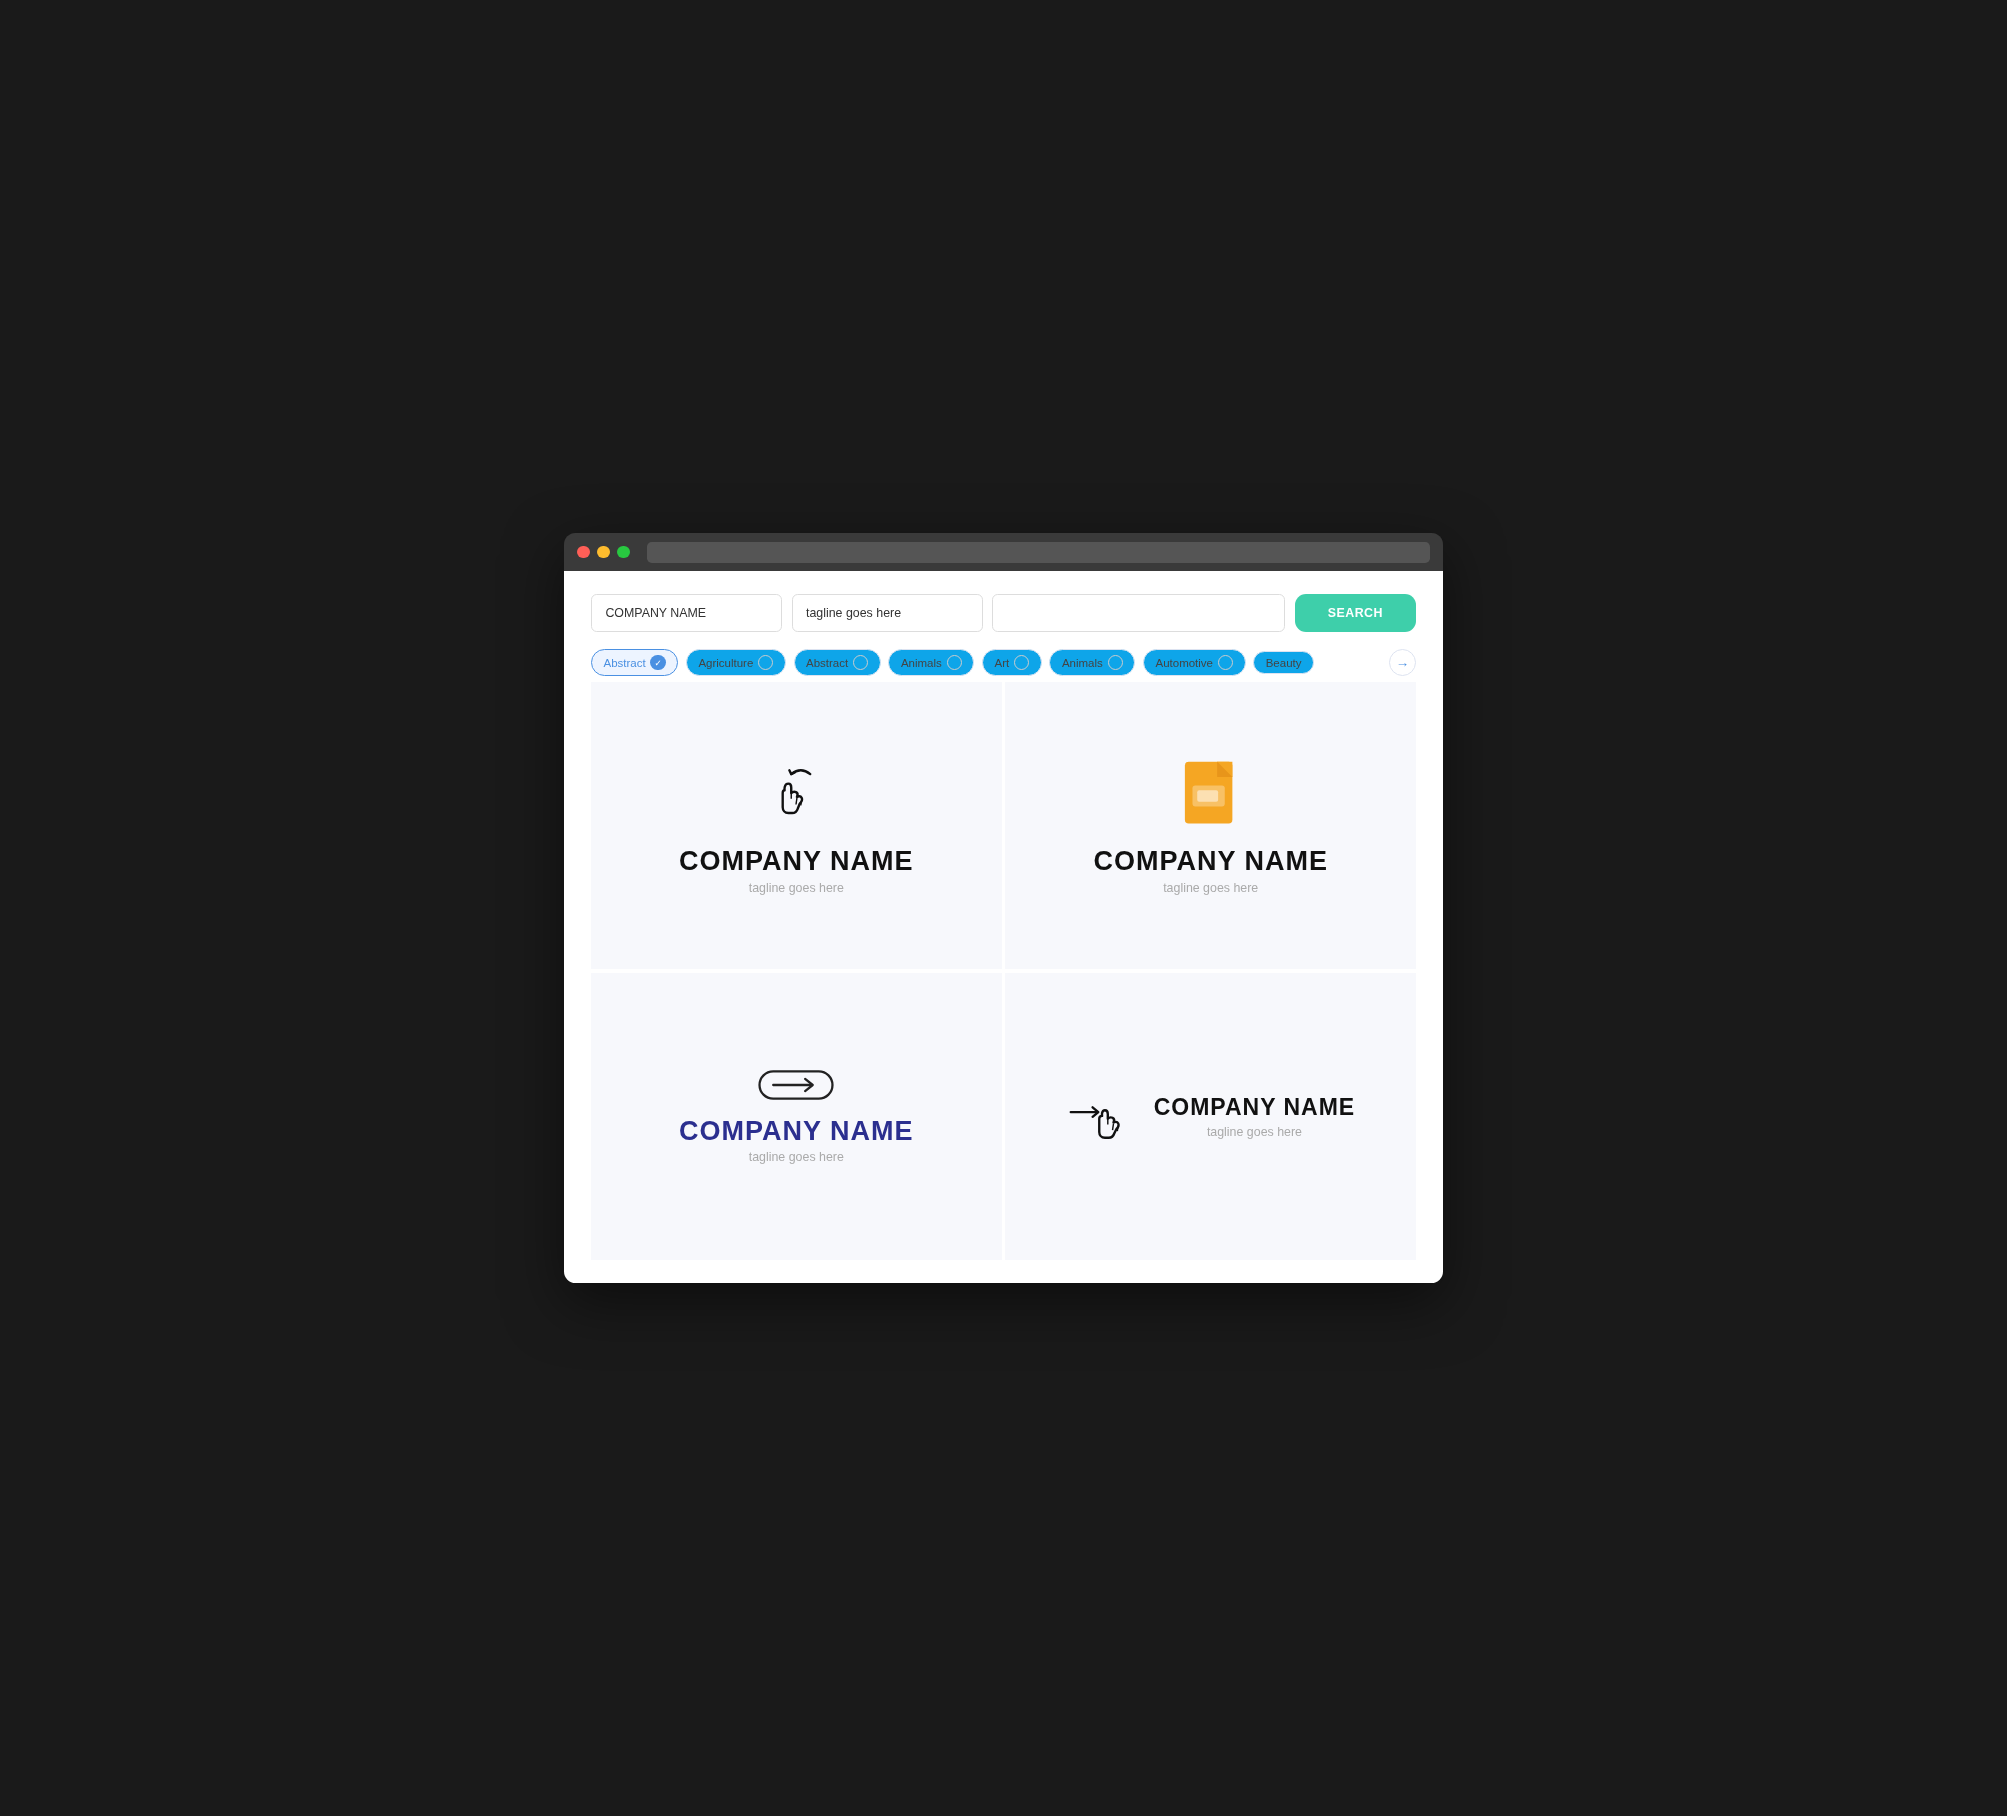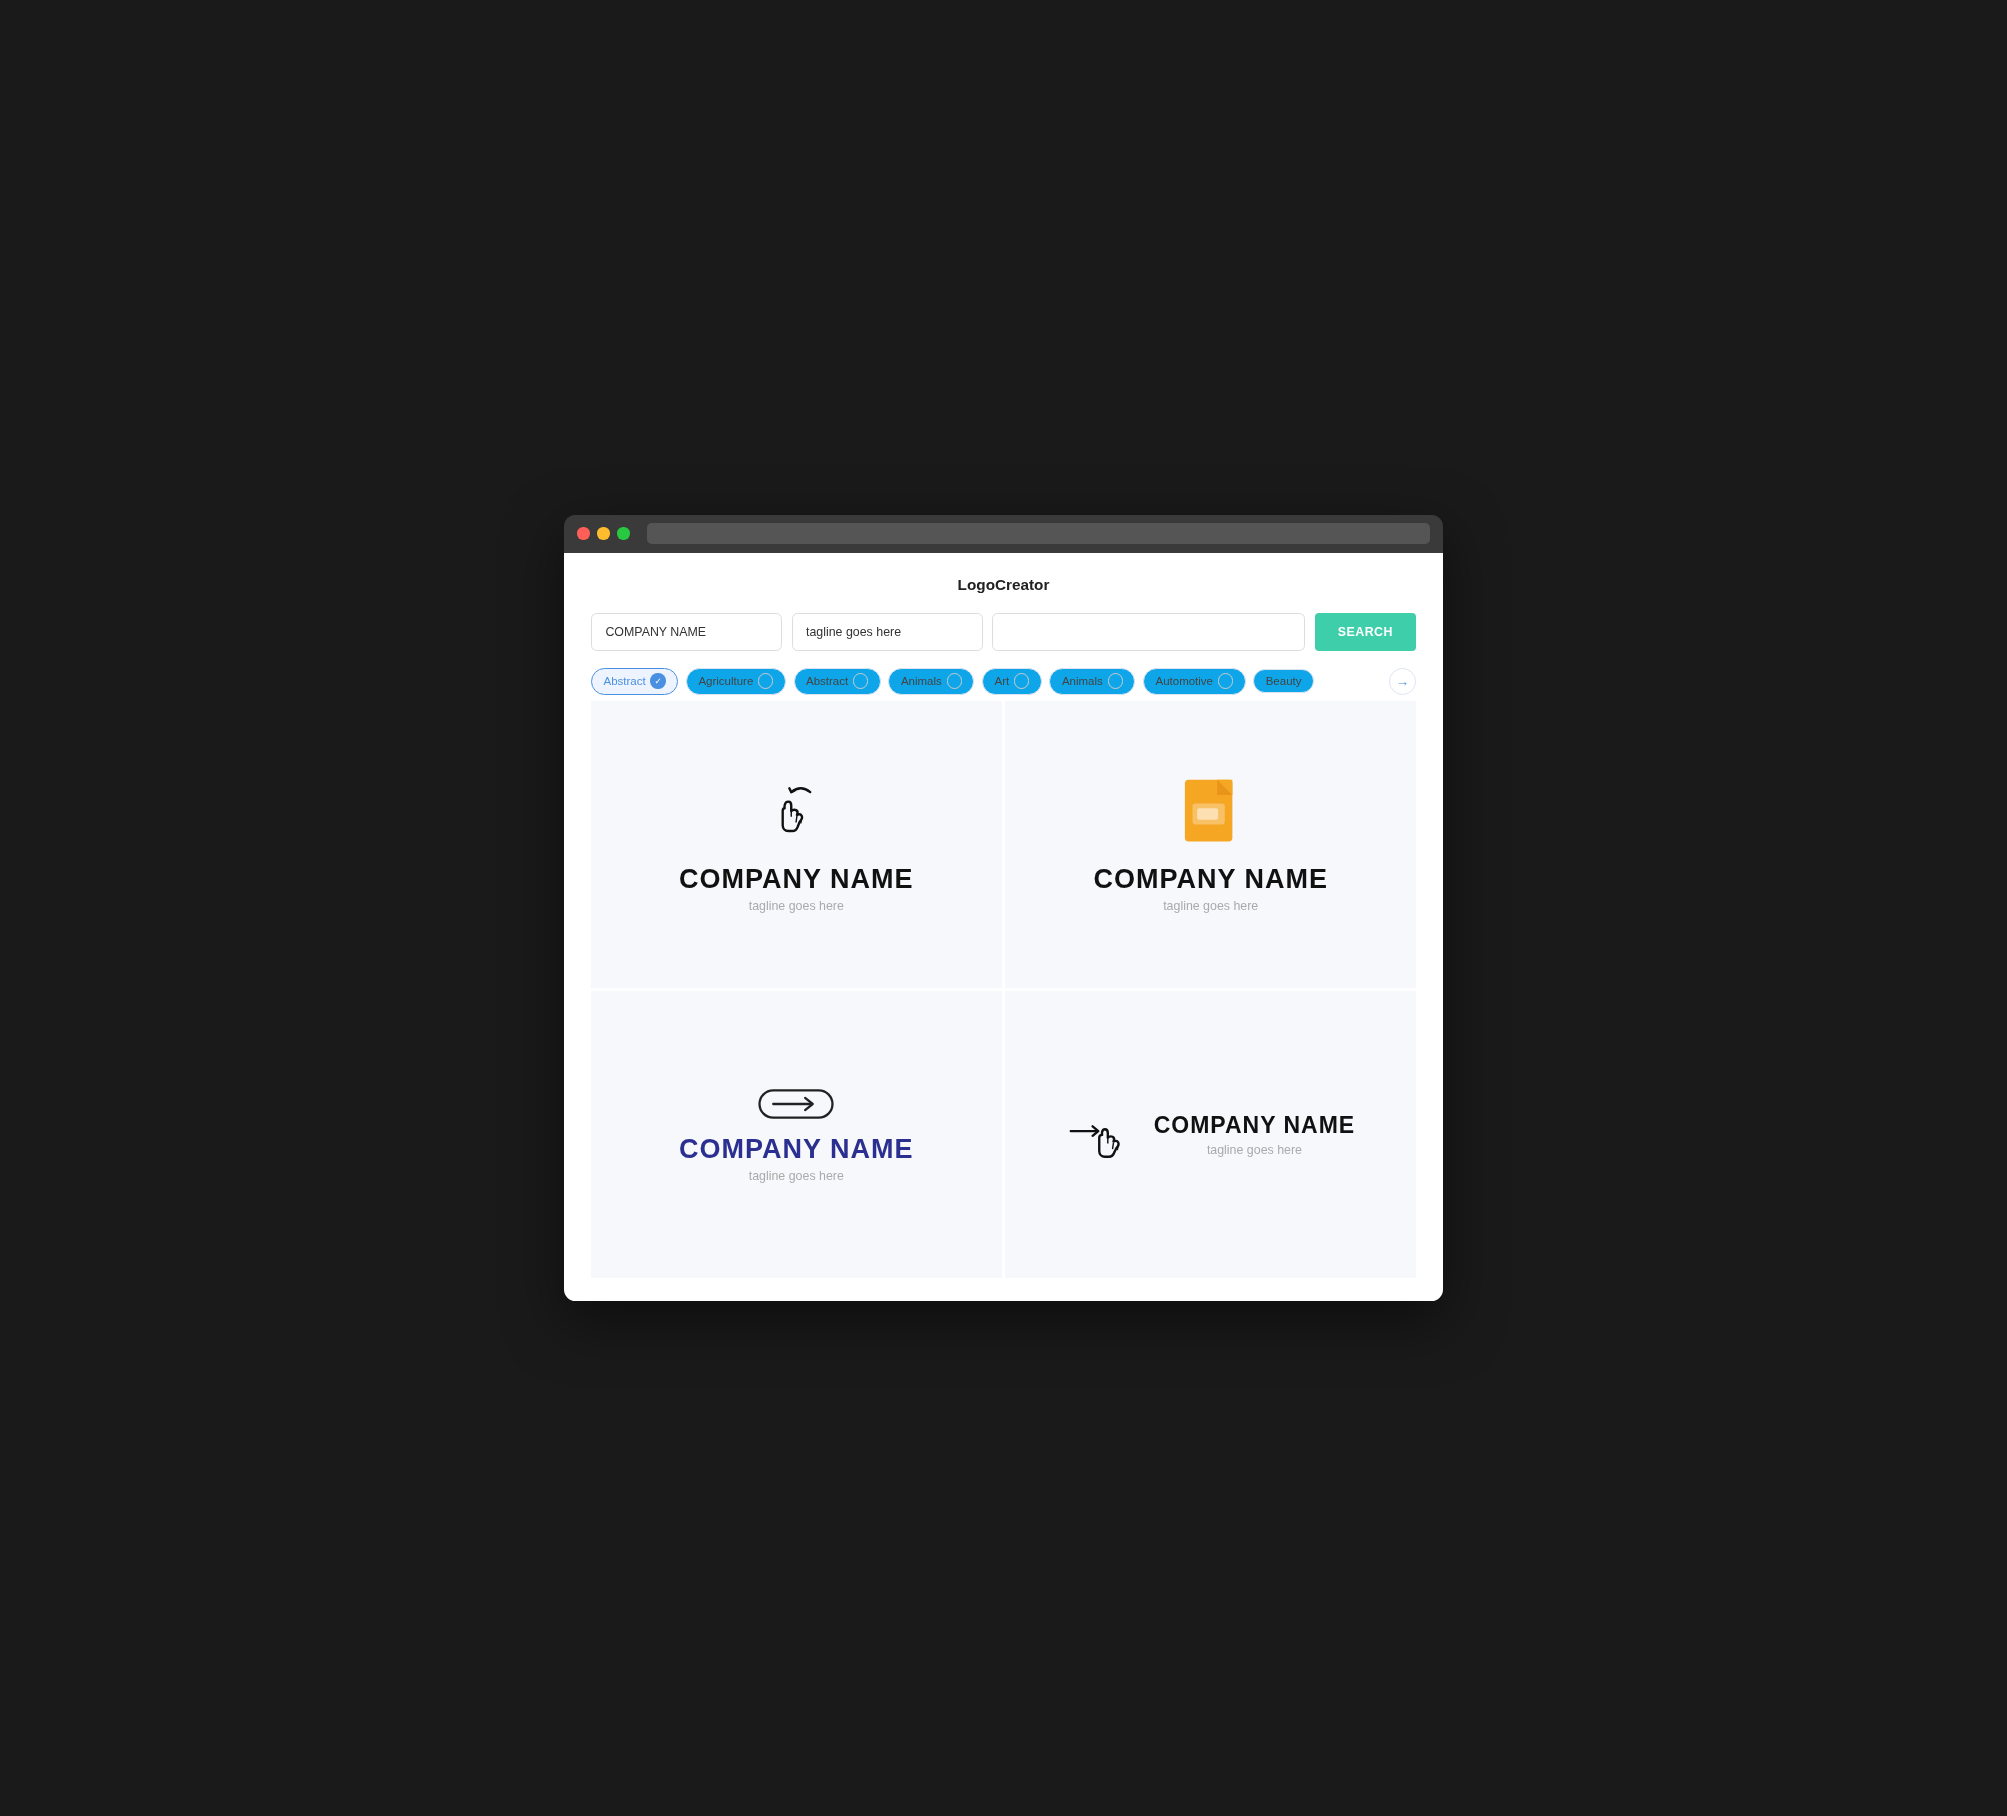--- a/index.html
+++ b/index.html
@@ -65,22 +65,22 @@
       color: #333;
       outline: none;
     }
     .search-input.company { width: 191px; }
     .search-input.tagline { width: 191px; }
     .search-input.keyword { flex: 1; }
     .search-btn {
       background: #3ecfaa;
       color: #fff;
       border: none;
-      border-radius: 4px;
-      padding: 0 23px;
+      border-radius: 11px;
+      padding: 0 33px;
       font-size: 12.4px;
       font-weight: 700;
       letter-spacing: 0.5px;
       cursor: pointer;
       height: 38px;
     }
     .category-bar {
       display: flex;
       align-items: center;
       gap: 7.6px;
@@ -204,21 +204,20 @@
 
   <div class="browser-titlebar">
     <div class="traffic-light tl-red"></div>
     <div class="traffic-light tl-yellow"></div>
     <div class="traffic-light tl-green"></div>
     <div class="browser-addressbar"></div>
   </div>
 
   <div class="browser-content">
 
-    <div class="app-title">LogoCreator</div>
 
     <div class="search-bar">
       <input class="search-input company" type="text" value="COMPANY NAME" placeholder="COMPANY NAME" style="">
       <input class="search-input tagline" type="text" value="tagline goes here" placeholder="tagline goes here" style="">
       <input class="search-input keyword" type="text" value="" style="">
       <button class="search-btn">SEARCH</button>
     </div>
 
     <div class="category-bar">
       <div class="cat-pill active">

